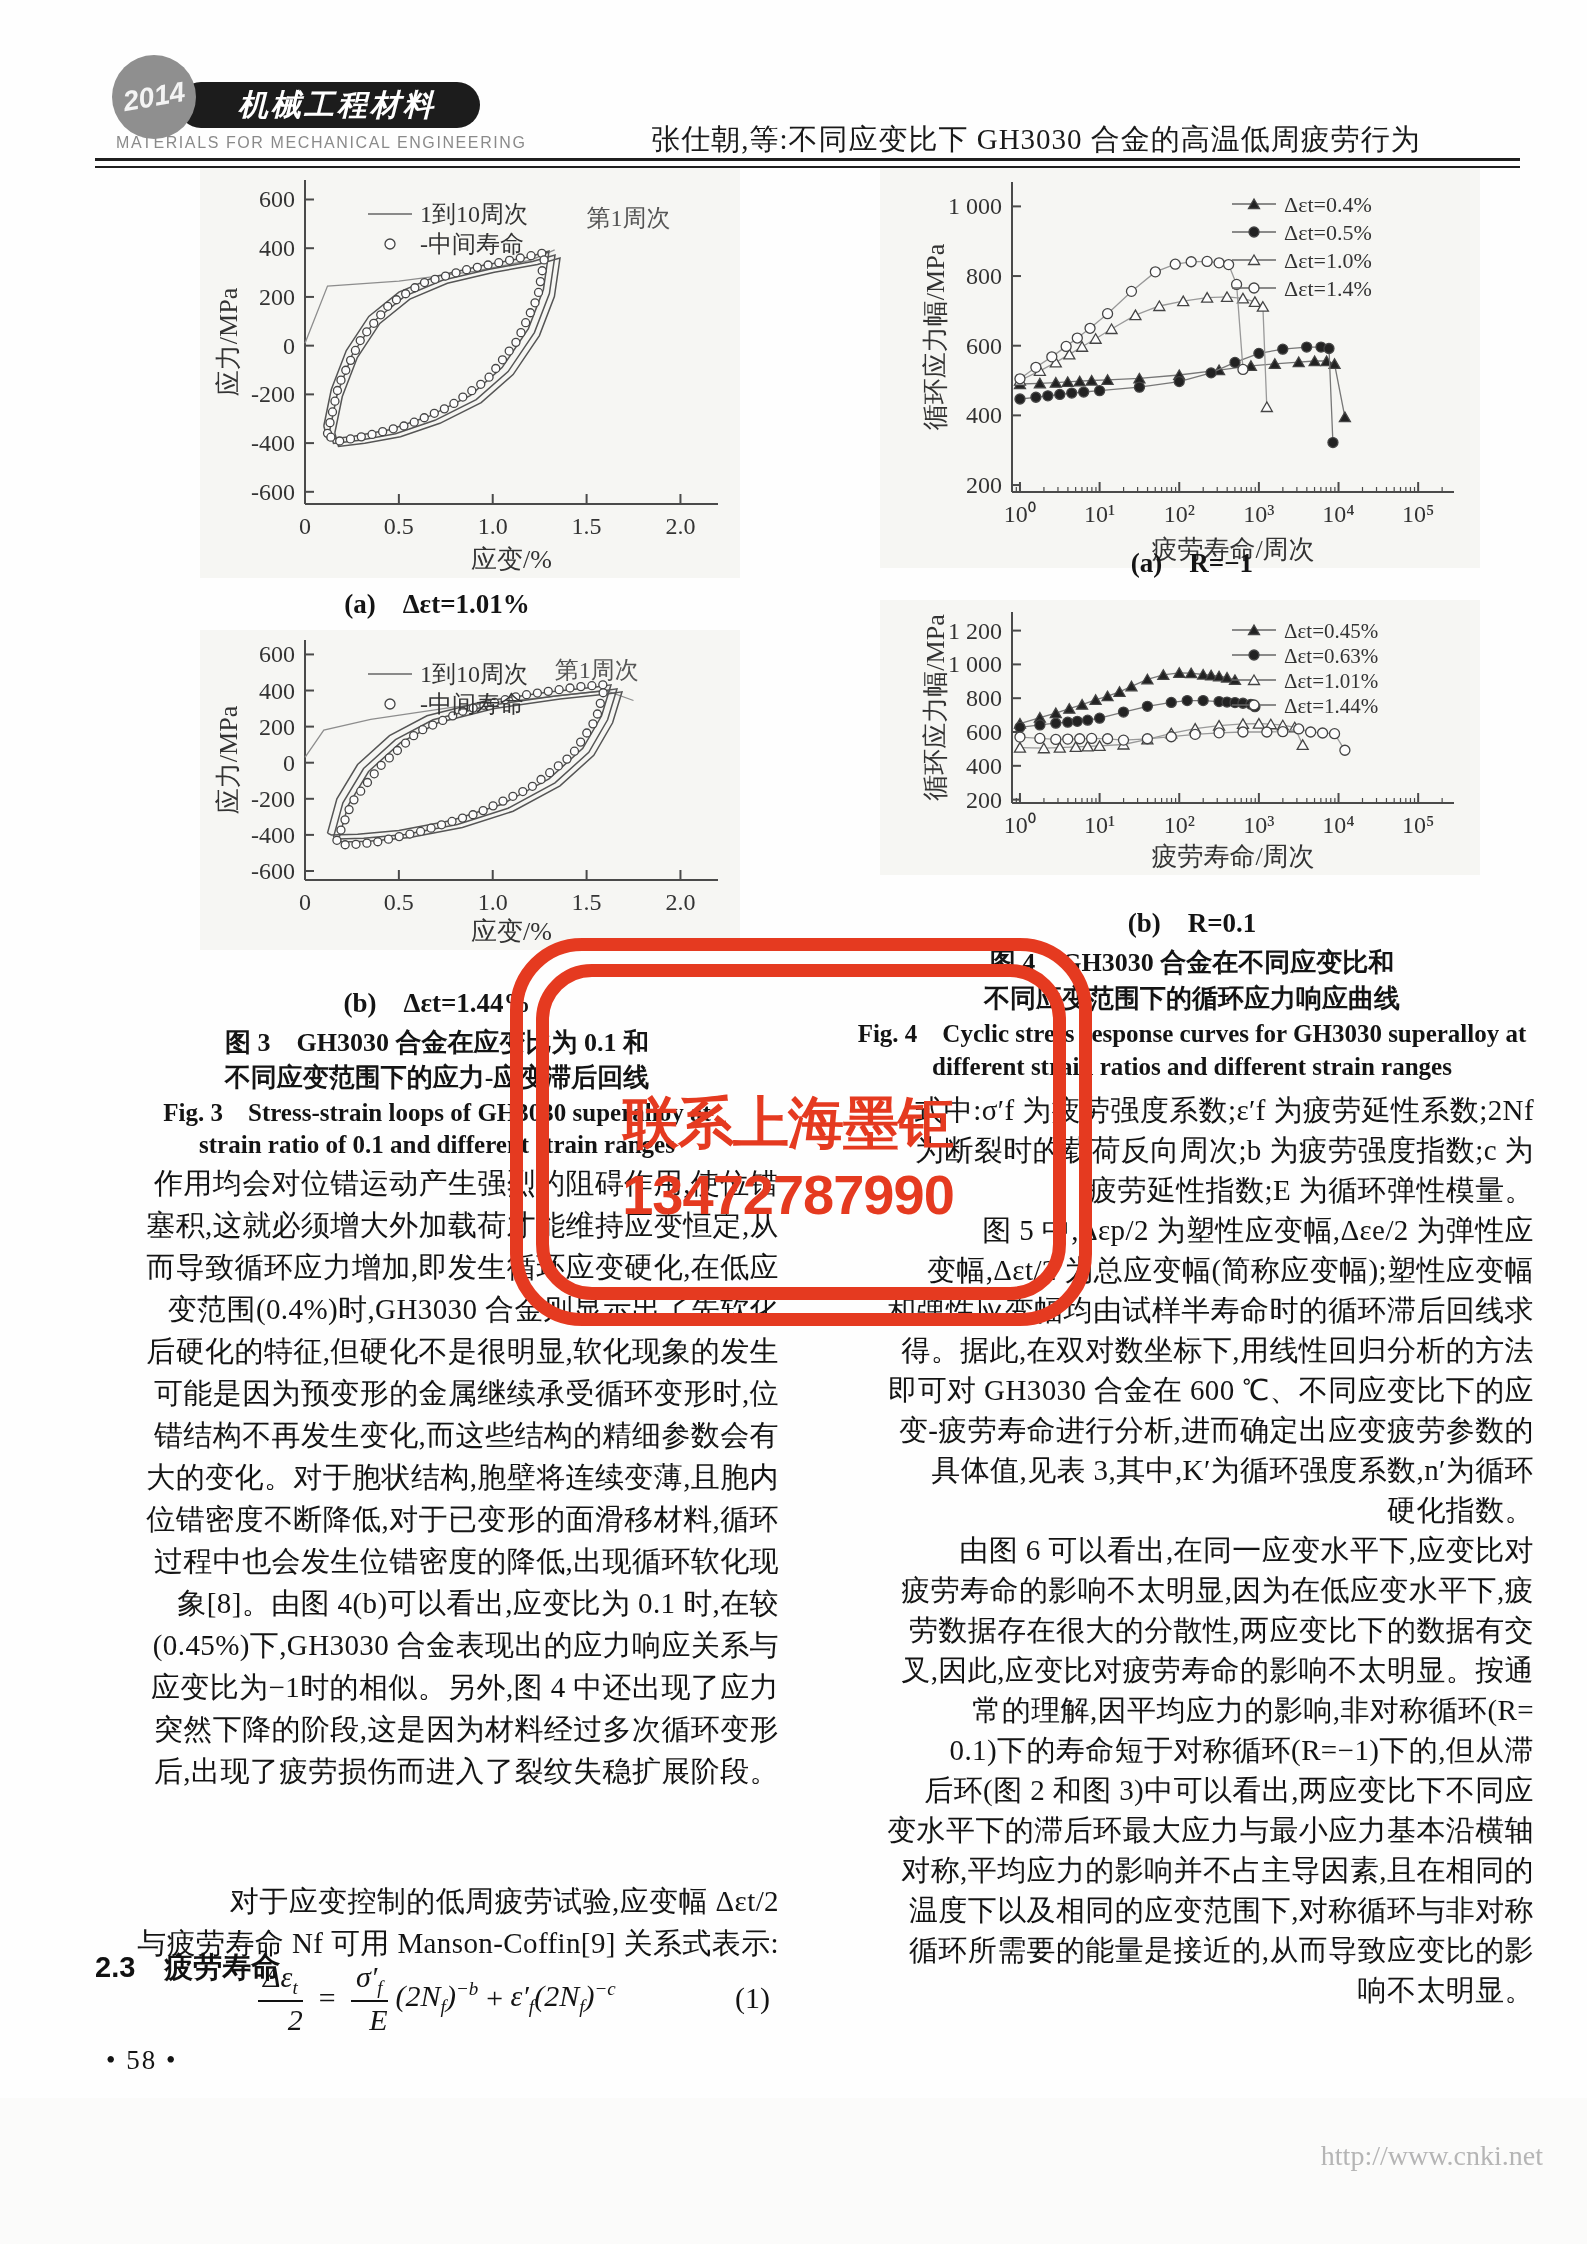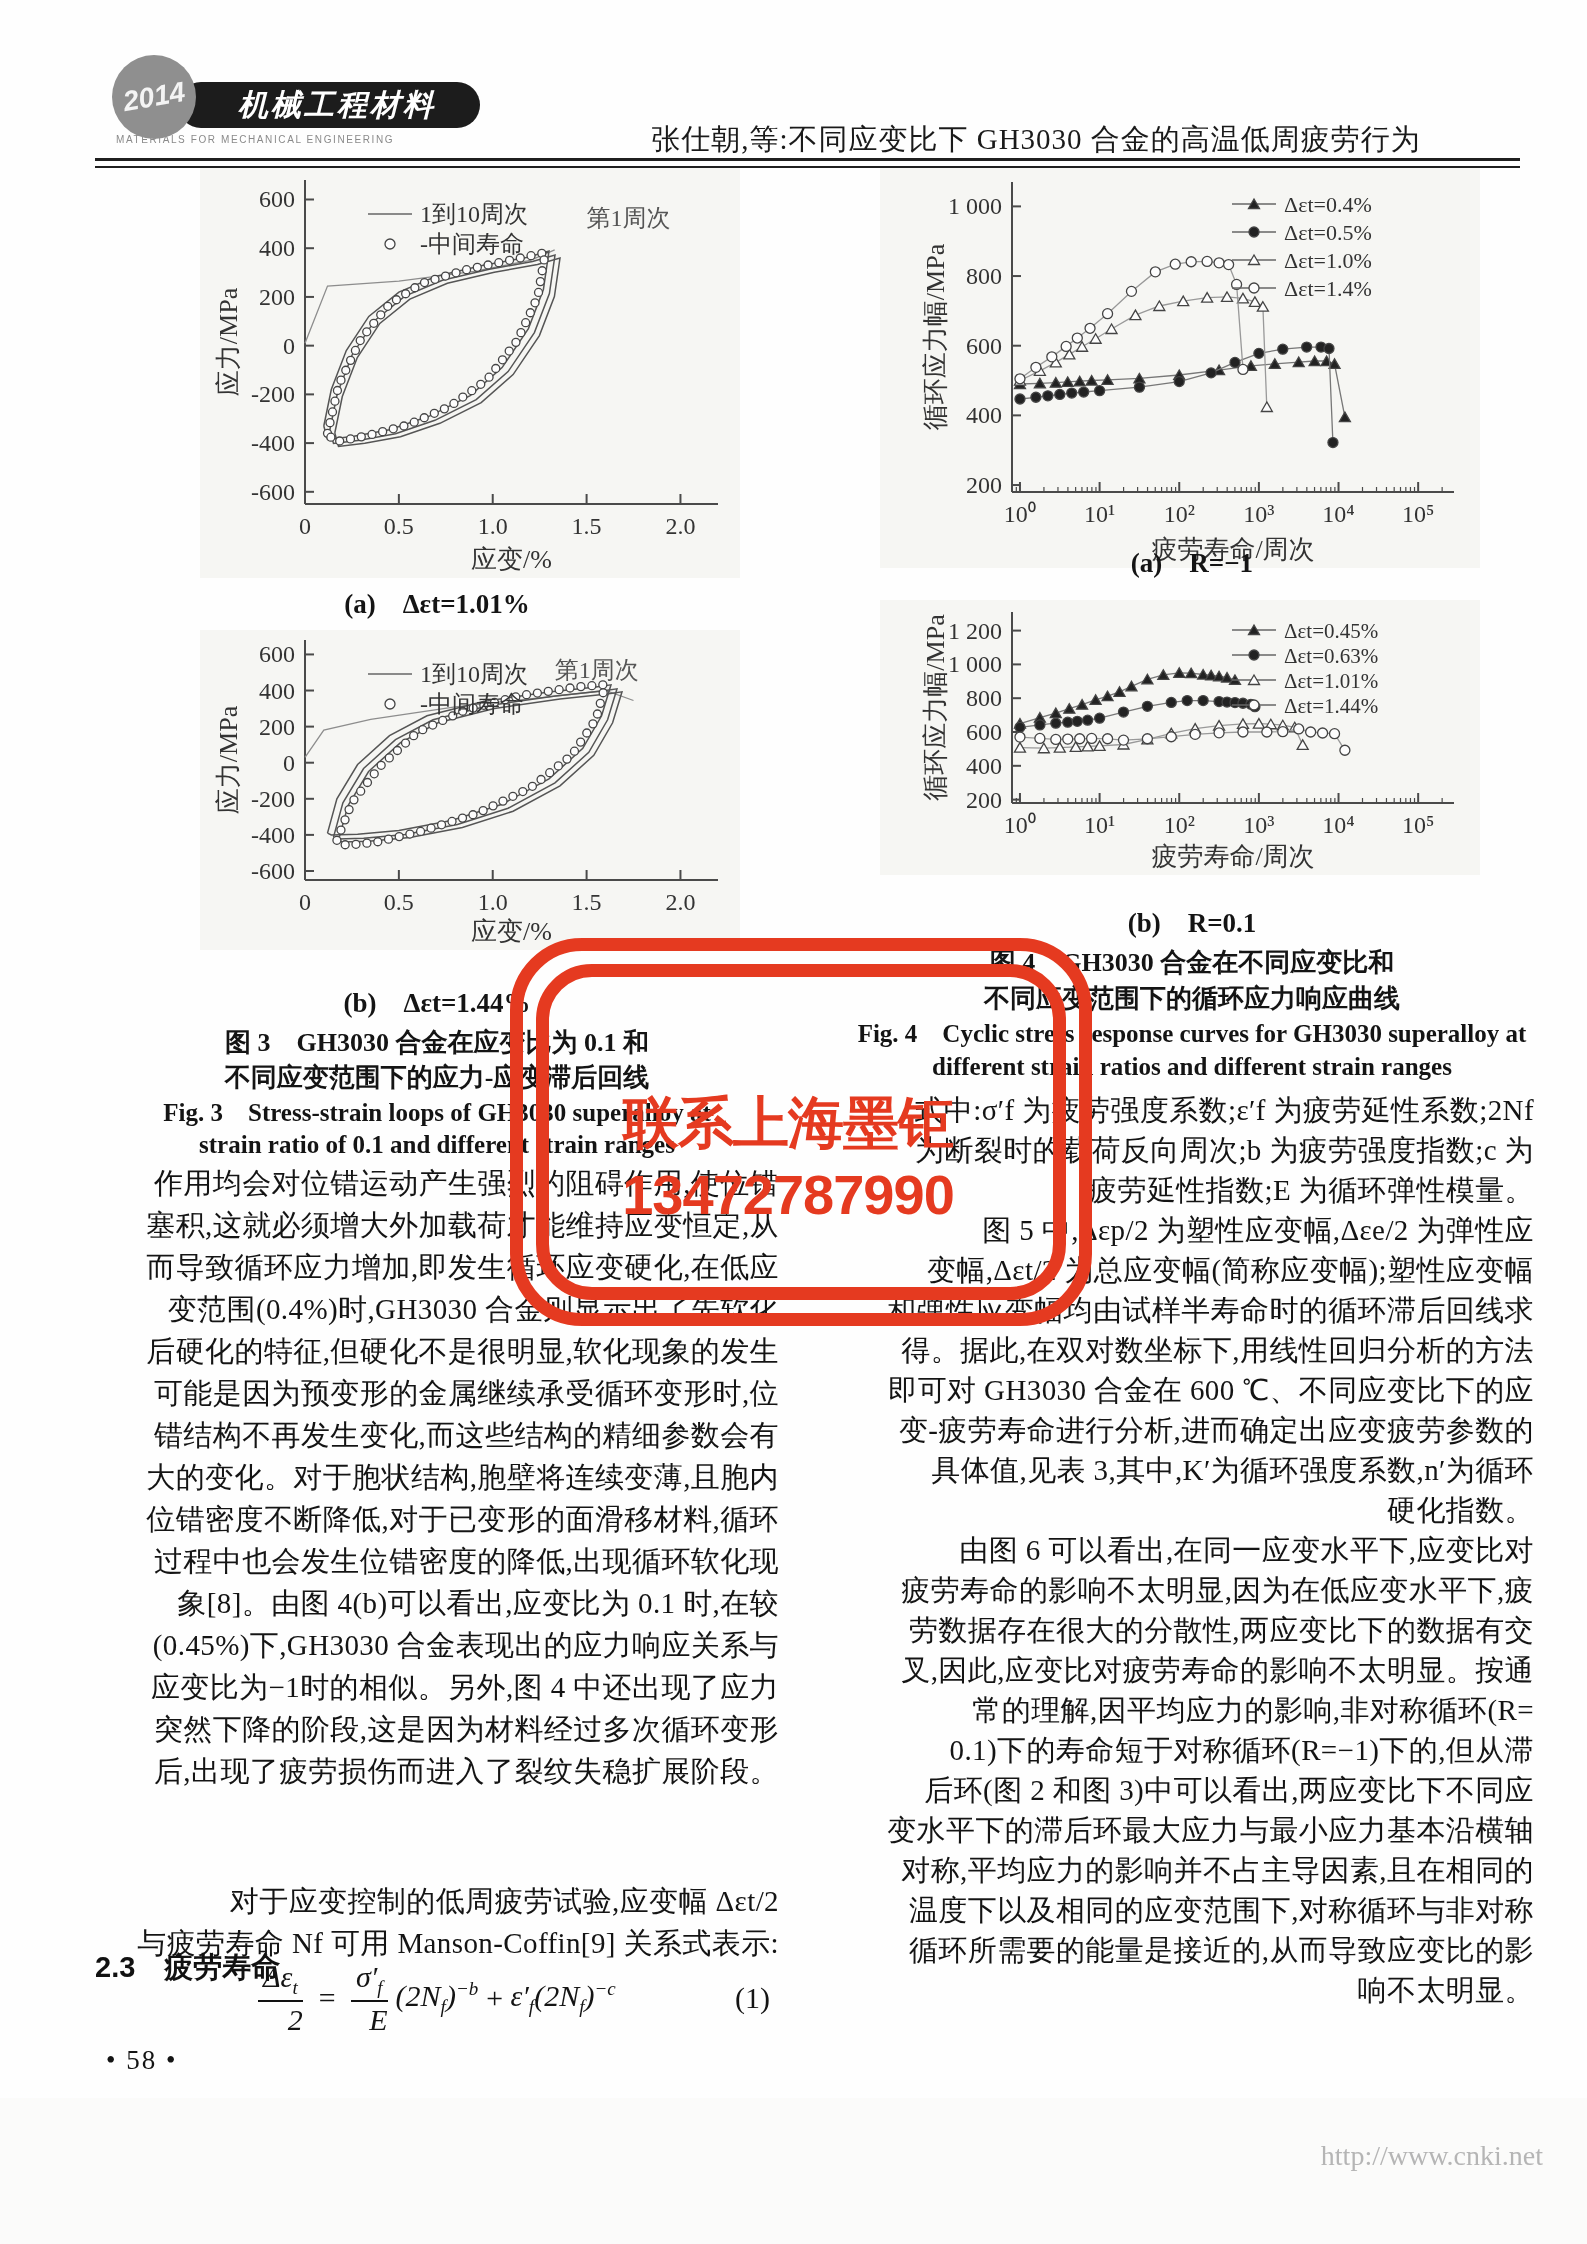--- a/index.html
+++ b/index.html
@@ -8,21 +8,21 @@
   .abs{position:absolute;}
   
   .logo-circle{position:absolute;left:112px;top:55px;width:84px;height:84px;border-radius:50%;
       background:#8f8f8f;display:flex;align-items:center;justify-content:center;z-index:3;}
   .logo-circle span{color:#f4f4f4;font-family:"Liberation Sans",sans-serif;font-weight:bold;
       font-style:italic;font-size:28px;transform:rotate(-10deg);}
   .logo-banner{position:absolute;left:178px;top:82px;width:302px;height:46px;background:#1c1c1c;
       border-radius:23px;display:flex;align-items:center;justify-content:center;z-index:2;}
   .logo-banner span{color:#fff;font-weight:bold;font-style:italic;font-size:30px;letter-spacing:3px;padding-left:16px;}
   .logo-sub{position:absolute;left:116px;top:134px;width:420px;font-family:"Liberation Sans",sans-serif;
-      font-size:10px;color:#8a8a8a;letter-spacing:1.6px;}
+      font-size:16px;color:#8a8a8a;letter-spacing:1.6px;}
   .running-title{position:absolute;left:555px;top:120px;width:962px;text-align:center;
       font-size:29px;letter-spacing:1px;color:#1a1a1a;}
   .header-rule{position:absolute;left:95px;top:158px;width:1425px;height:5px;
       border-top:3px solid #1f1f1f;border-bottom:2px solid #1f1f1f;}
   
   svg.chart{background:#f6f6f3;}
   
   .cap{position:absolute;text-align:center;font-weight:bold;}
   .cap-sub{font-size:27px;}
   .cap-cn{font-size:26px;}

